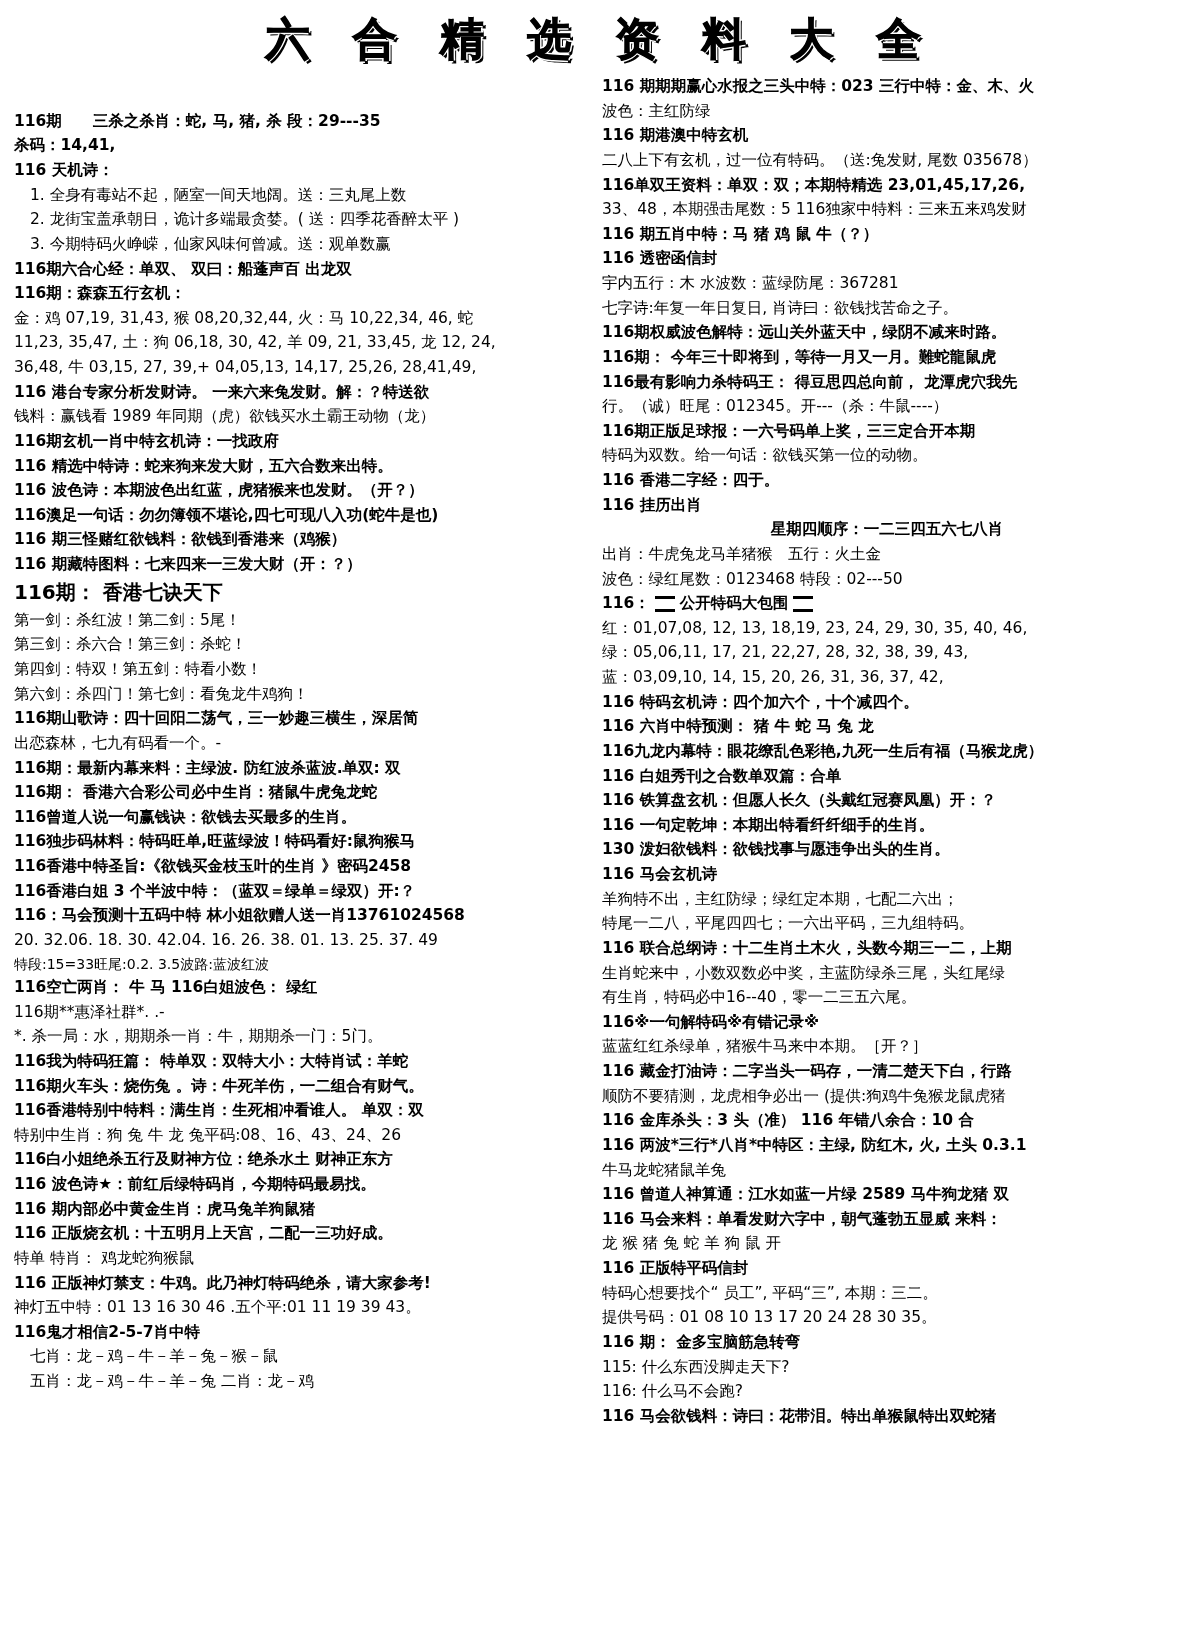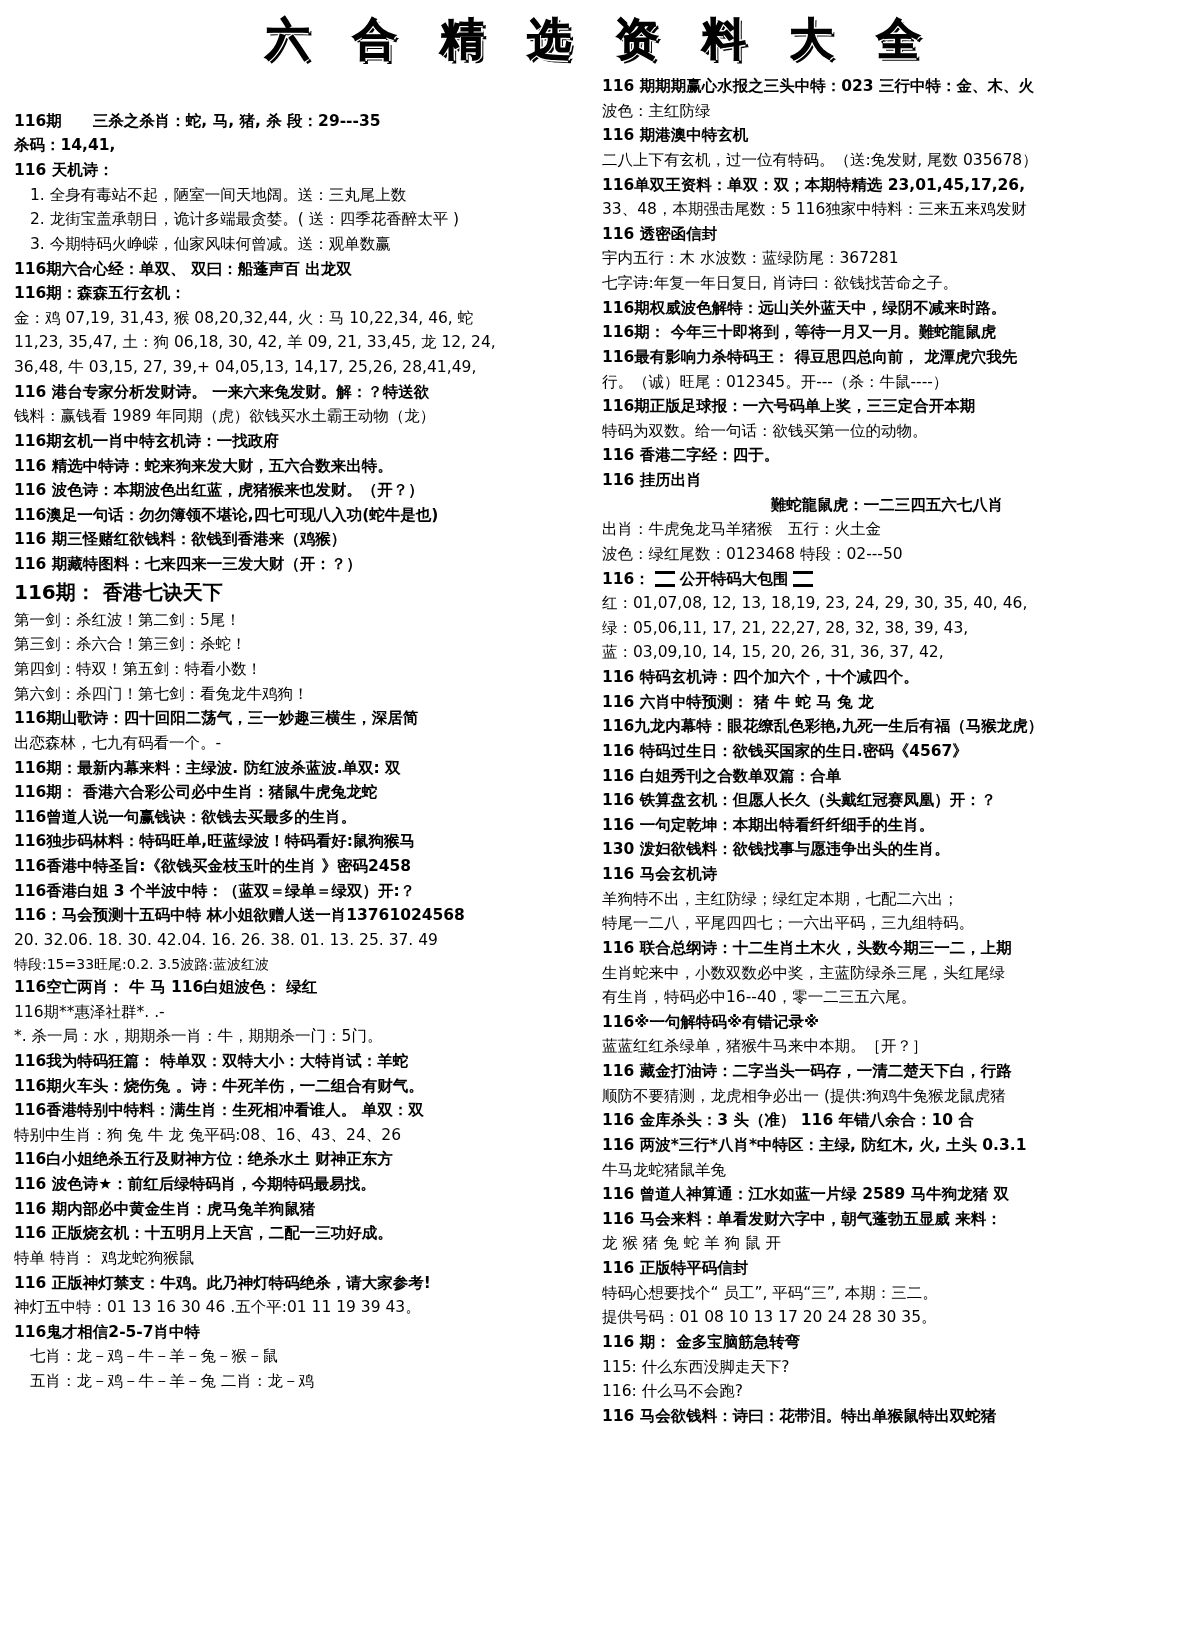--- a/index.html
+++ b/index.html
@@ -118,42 +118,42 @@
         <p class="ln indent">七肖：龙－鸡－牛－羊－兔－猴－鼠</p>
         <p class="ln indent">五肖：龙－鸡－牛－羊－兔   二肖：龙－鸡</p>
       </div>
     <div class="col" id="col-right">
         <p class="ln b">116 期期期赢心水报之三头中特：023 三行中特：金、木、火</p>
         <p class="ln ">波色：主红防绿</p>
         <p class="ln b">116 期港澳中特玄机</p>
         <p class="ln ">二八上下有玄机，过一位有特码。（送:兔发财, 尾数 035678）</p>
         <p class="ln b">116单双王资料：单双：双；本期特精选  23,01,45,17,26,</p>
         <p class="ln ">33、48，本期强击尾数：5 116独家中特料：三来五来鸡发财</p>
+        <p class="ln b">116 期五肖中特：马 猪  鸡 鼠 牛（？）</p>
         <p class="ln b">116 透密函信封</p>
         <p class="ln ">宇内五行：木   水波数：蓝绿防尾：367281</p>
         <p class="ln ">七字诗:年复一年日复日, 肖诗曰：欲钱找苦命之子。</p>
         <p class="ln b">116期权威波色解特：远山关外蓝天中，绿阴不减来时路。</p>
         <p class="ln b">116期：  今年三十即将到，等待一月又一月。難蛇龍鼠虎</p>
         <p class="ln b">116最有影响力杀特码王：  得豆思四总向前，  龙潭虎穴我先</p>
         <p class="ln ">行。（诚）旺尾：012345。开---（杀：牛鼠----）</p>
         <p class="ln b">116期正版足球报：一六号码单上奖，三三定合开本期</p>
         <p class="ln ">特码为双数。给一句话：欲钱买第一位的动物。</p>
         <p class="ln b">116 香港二字经：四于。</p>
         <p class="ln b">116 挂历出肖</p>
-        <p class="ln center b">難蛇龍鼠虎：一二三四五六七八肖</p>
+        <p class="ln center b">星期四顺序：一二三四五六七八肖</p>
         <p class="ln ">出肖：牛虎兔龙马羊猪猴　五行：火土金</p>
         <p class="ln ">波色：绿红尾数：0123468 特段：02---50</p>
         <p class="ln b"><span>116：</span><span class="eqbar"></span><span>公开特码大包围</span><span class="eqbar"></span></p>
         <p class="ln ">红：01,07,08, 12, 13, 18,19, 23, 24, 29, 30, 35, 40, 46,</p>
         <p class="ln ">绿：05,06,11, 17, 21, 22,27, 28, 32, 38, 39, 43,</p>
         <p class="ln ">蓝：03,09,10, 14, 15, 20, 26, 31, 36, 37, 42,</p>
         <p class="ln b">116 特码玄机诗：四个加六个，十个减四个。</p>
         <p class="ln b">116 六肖中特预测：  猪  牛  蛇  马  兔  龙</p>
         <p class="ln b">116九龙内幕特：眼花缭乱色彩艳,九死一生后有福（马猴龙虎）</p>
-        <p class="ln b">116 特码过生日：欲钱买国家的生日.密码《4567》</p>
         <p class="ln b">116 白姐秀刊之合数单双篇：合单</p>
         <p class="ln b">116 铁算盘玄机：但愿人长久（头戴红冠赛凤凰）开：？</p>
         <p class="ln b">116 一句定乾坤：本期出特看纤纤细手的生肖。</p>
         <p class="ln b">130 泼妇欲钱料：欲钱找事与愿违争出头的生肖。</p>
         <p class="ln b">116 马会玄机诗</p>
         <p class="ln ">羊狗特不出，主红防绿；绿红定本期，七配二六出；</p>
         <p class="ln ">特尾一二八，平尾四四七；一六出平码，三九组特码。</p>
         <p class="ln b">116 联合总纲诗：十二生肖土木火，头数今期三一二，上期</p>
         <p class="ln ">生肖蛇来中，小数双数必中奖，主蓝防绿杀三尾，头红尾绿</p>
         <p class="ln ">有生肖，特码必中16--40，零一二三五六尾。</p>

